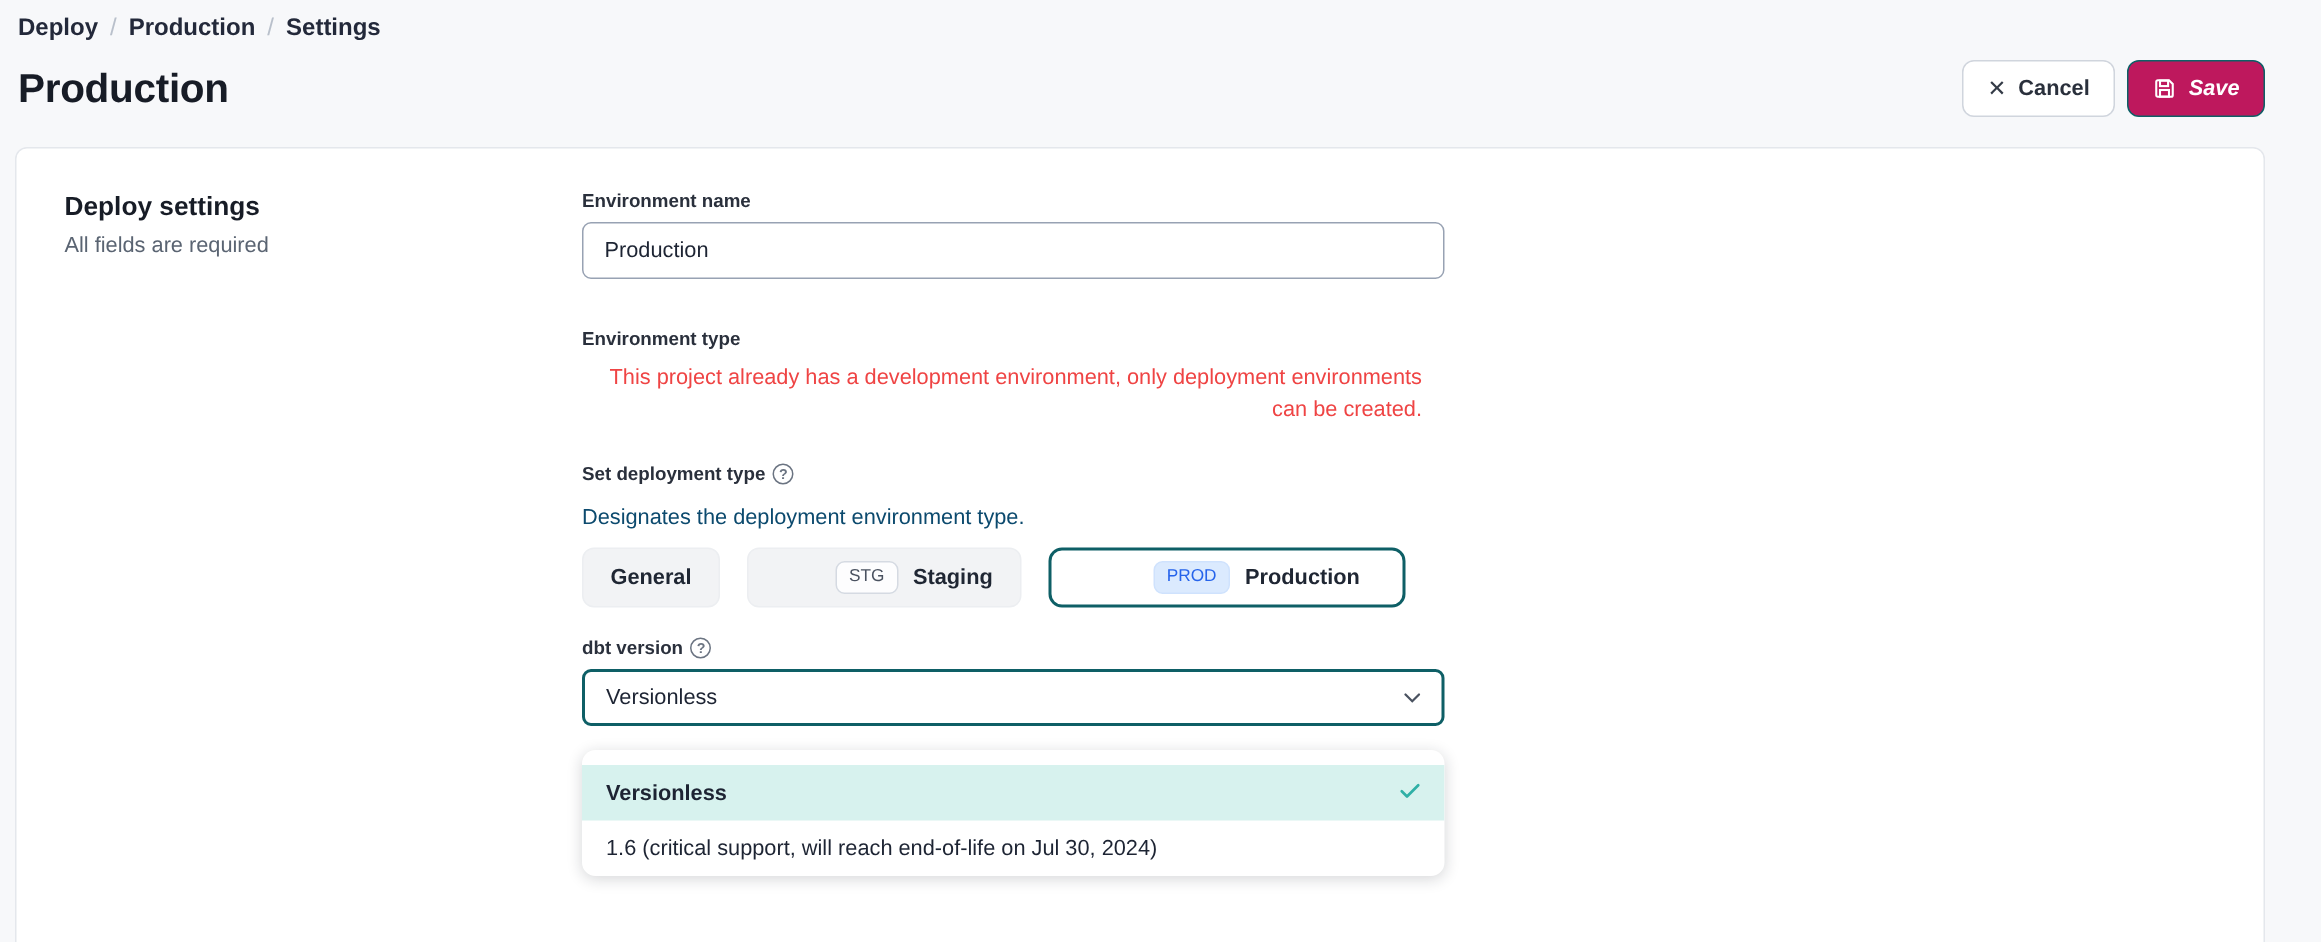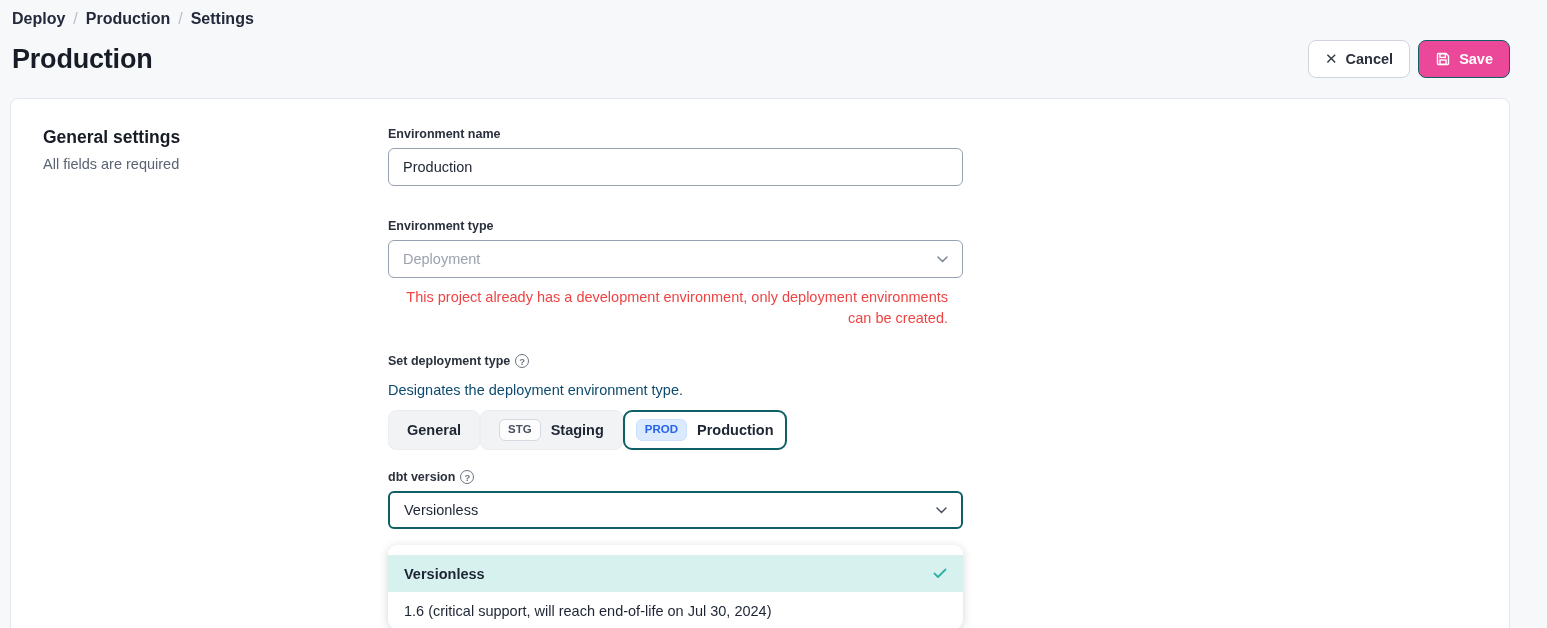--- a/index.html
+++ b/index.html
@@ -29,21 +29,21 @@
   .page-title { font-size: 27px; font-weight: 700; color: #171c26; letter-spacing: -0.2px; }
   .header-actions { display: flex; gap: 8px; }
   .btn {
     display: inline-flex; align-items: center; gap: 8px;
     height: 38px; padding: 0 16px;
     border-radius: 8px; font-size: 14.5px; font-weight: 700;
     cursor: pointer; border: 1px solid transparent;
   }
   .btn-cancel { background: #ffffff; border-color: #d0d5dd; color: #2a303c; }
   .btn-cancel .x-glyph { font-size: 15px; font-weight: 400; color: #343b47; }
-  .btn-save { background: #ec4899; color: #ffffff; border-color: #0e5f66; }
+  .btn-save { background: #be185d; color: #ffffff; border-color: #0e5f66; font-style: italic; }
 
   
   .card {
     background: #ffffff;
     border: 1px solid #e4e7ec;
     border-radius: 8px;
     min-height: 540px;
     padding: 28px 32px 40px 32px;
     display: grid;
     grid-template-columns: 345px 575px;
@@ -80,35 +80,35 @@
   .chevron { display: inline-flex; color: #4a5260; }
   .select.disabled .chevron { color: #7b8494; }
   .field { margin-bottom: 33px; }
   .helper-text {
     font-size: 14.5px; color: #ef4444; line-height: 1.45;
     margin-top: 9px; max-width: 560px;
   }
   .section-desc { font-size: 14.5px; color: #0c4a6e; margin: 14px 0 12px 0; }
 
   
-  .deploy-row { display: flex; gap: 0; margin-bottom: 20px; }
+  .deploy-row { display: flex; gap: 18px; margin-bottom: 20px; }
   .deploy-btn {
     display: inline-flex; align-items: center; gap: 10px;
     height: 40px; padding: 0 18px;
     background: #f2f3f5; border: 1px solid #eceef1; border-radius: 8px;
     font-size: 14.5px; font-weight: 700; color: #1f2633;
     cursor: pointer;
   }
   .deploy-btn.selected {
     background: #ffffff; border: 2px solid #0e5f66; border-radius: 9px;
-    padding: 0 11px;
+    padding: 0 28px;
   }
   .badge {
-    font-size: 11.5px; font-weight: 700;
-    padding: 3px 8px; border-radius: 6px; line-height: 1.2;
+    font-size: 11.5px; font-weight: 400;
+    padding: 3px 8px; border-radius: 6px; line-height: 1.2; margin-left: 40px;
   }
   .badge-stg { background: #fdfdfe; border: 1px solid #d5dae2; color: #4a5260; }
   .badge-prod { background: #dbeafe; border: 1px solid #cfe2fd; color: #2563eb; }
 
   
   .dd-wrap { position: relative; }
   .dropdown {
     margin-top: 16px;
     width: 100%;
     background: #fff;
@@ -154,41 +154,33 @@
           </svg>
         </span>
         <span>Save</span>
       </button>
     </div>
   </div>
 
   <section class="card">
 
     <div class="card-left">
-      <h2 class="card-heading">General settings</h2>
+      <h2 class="card-heading">Deploy settings</h2>
       <div class="card-subheading">All fields are required</div>
     </div>
 
     <div class="card-right">
 
       <div class="field">
         <label class="field-label">Environment name</label>
         <input class="text-input" type="text" value="Production" style="">
       </div>
 
       <div class="field" style="margin-bottom:25px;text-align:right;">
         <label class="field-label">Environment type</label>
-        <div class="select disabled">
-          <span>Deployment</span>
-          <span class="chevron">
-            <svg width="11" height="7" viewBox="0 0 11 7" fill="none" stroke="currentColor" stroke-width="1.5" stroke-linecap="round">
-                <path d="M1 1 L5.5 5.5 L10 1"></path>
-              </svg>
-          </span>
-        </div>
         <div class="helper-text">This project already has a development environment, only deployment environments can be created.</div>
       </div>
 
       <div class="field" style="margin-bottom:10px;">
         <label class="field-label">
           <span>Set deployment type</span>
           <span class="help-icon">?</span>
         </label>
         <div class="section-desc">Designates the deployment environment type.</div>
         <div class="deploy-row">

